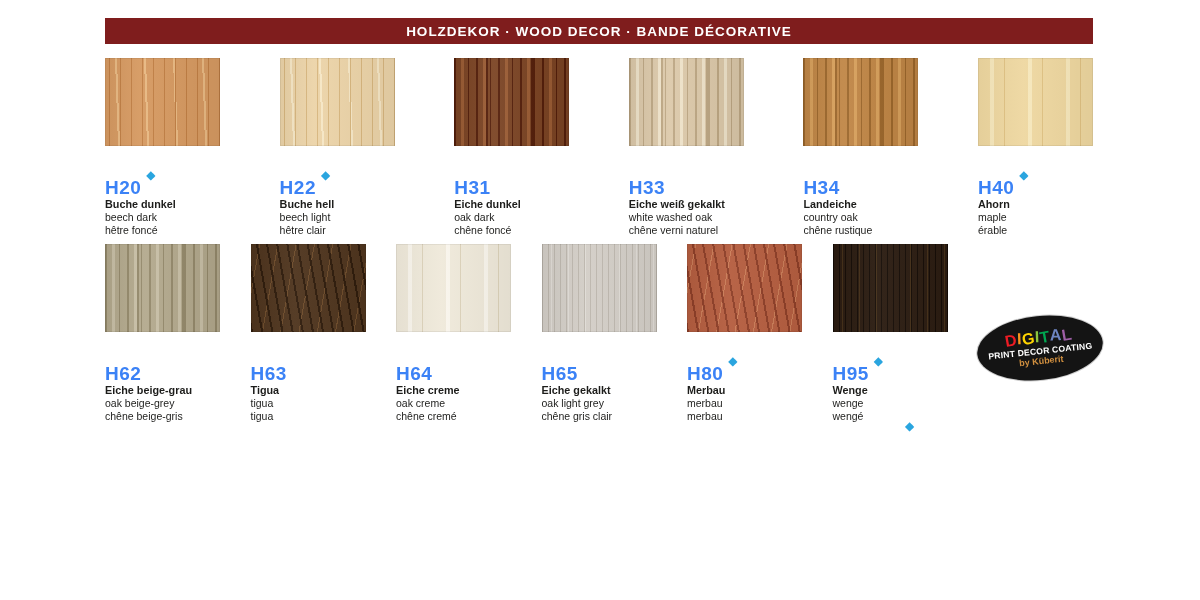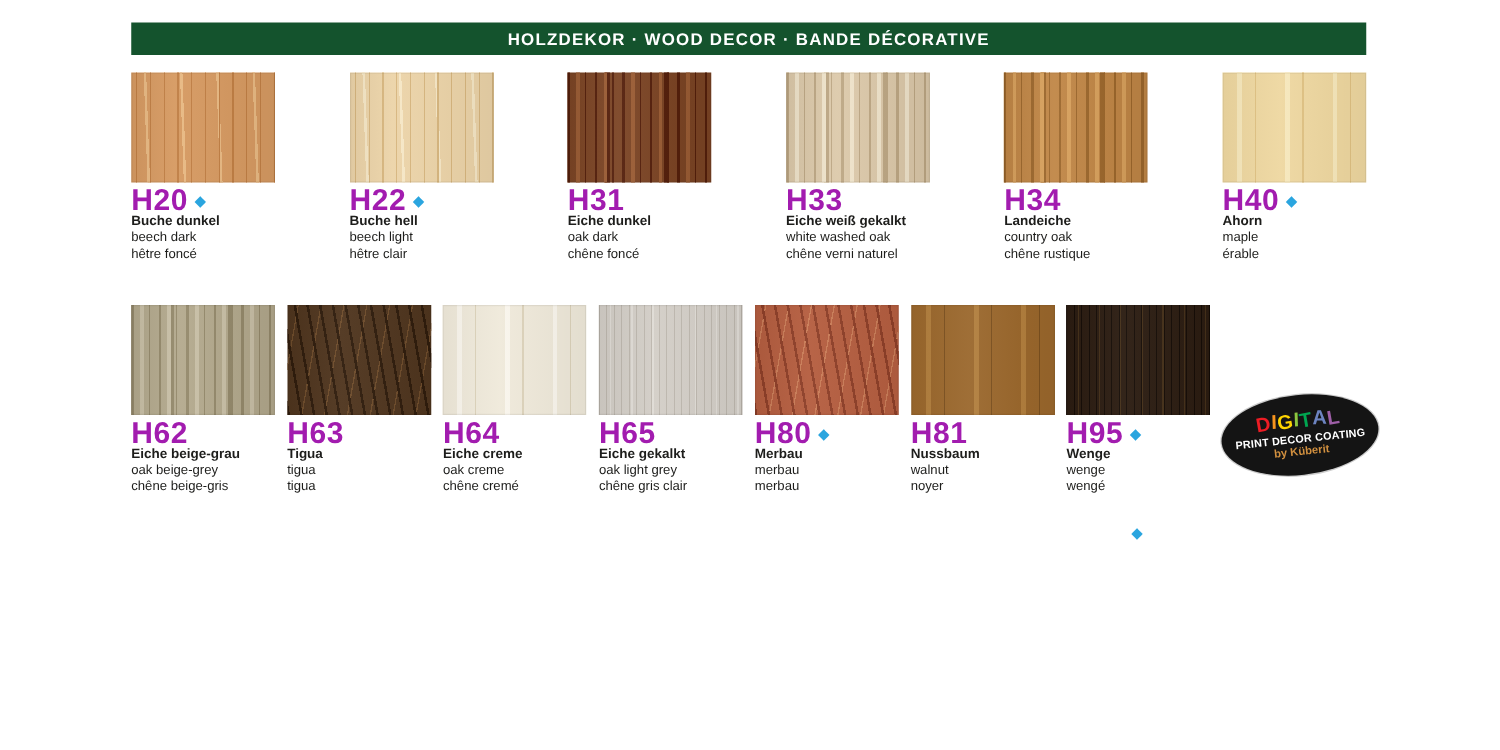--- a/index.html
+++ b/index.html
@@ -31,21 +31,21 @@
     repeating-linear-gradient(90deg,transparent 0 9px,var(--light) 9px 10px,transparent 10px 17px);}
   .v-smooth{background-image:
     linear-gradient(90deg,rgba(0,0,0,.04),rgba(255,255,255,.05) 40%,rgba(0,0,0,.03) 80%,rgba(0,0,0,.05)),
     repeating-linear-gradient(90deg,transparent 0 12px,var(--light) 12px 16px,transparent 16px 26px,var(--grain) 26px 27px,transparent 27px 38px);}
   .v-diagonal{background-image:
     linear-gradient(90deg,rgba(0,0,0,.06),rgba(255,255,255,.04) 38%,rgba(0,0,0,.05)),
     repeating-linear-gradient(80deg,var(--grain) 0 2px,transparent 2px 6px,transparent 6px 10px),
     repeating-linear-gradient(100deg,transparent 0 8px,var(--light) 8px 9px,transparent 9px 18px);}
 
   .code-row{margin-top:5px;display:flex;align-items:center;gap:5px;line-height:20px;}
-  .code{color:#a21caf;font-weight:bold;font-size:24px;letter-spacing:0.5px;}
+  .code{color:#3b82f6;font-weight:bold;font-size:19px;letter-spacing:0.5px;margin-top:27px;}
   .diamond{color:#2aa5df;font-size:12px;line-height:20px;}
   .nm{font-size:10.5px;line-height:13px;color:#1d1d1b;white-space:nowrap;}
   .nm.de{font-weight:bold;font-size:10.8px;}
 
   .badge{position:absolute;left:977px;top:316px;width:126px;height:64px;background:#141414;
     border-radius:50%;transform:rotate(-6deg);display:flex;flex-direction:column;
     align-items:center;justify-content:center;box-shadow:0 0 0 1px rgba(0,0,0,0.2);}
   .badge-word{font-weight:bold;font-size:16px;letter-spacing:0.5px;line-height:16px;white-space:nowrap;}
   .badge-word span{display:inline-block;}
   .badge-word span:nth-child(odd){transform:rotate(-4deg);}
@@ -55,21 +55,21 @@
 
   .legend{position:absolute;left:905px;top:419px;display:flex;gap:8px;}
   .legend .diamond{font-size:12px;line-height:15px;}
   .legend-lines{font-size:11px;line-height:15.5px;color:#1d1d1b;}
 </style>
 </head>
 <body>
 
 <div class="page">
 
-  <div class="bar" style="background: #14532d;">
+  <div class="bar" style="background: #7f1d1d;">
     <span class="bar-title">HOLZDEKOR · WOOD DECOR · BANDE DÉCORATIVE</span>
   </div>
 
   <div class="row row1">
     <div class="card">
       <div class="wood v-fleck" style="--base: #d69a62; --grain: #c07f45; --light: #e8b983;"></div>
       <div class="code-row">
           <span class="code">H20</span>
           <span class="diamond">◆</span>
         </div>
@@ -174,30 +174,20 @@
       <div class="wood v-diagonal" style="--base: #b55e40; --grain: #8e3f28; --light: #ca7d58;"></div>
       <div class="code-row">
           <span class="code">H80</span>
           <span class="diamond">◆</span>
         </div>
       <div class="nm de">Merbau</div>
       <div class="nm">merbau</div>
       <div class="nm">merbau</div>
     </div>
     <div class="card">
-      <div class="wood v-smooth" style="--base: #9a672c; --grain: #7b501f; --light: #b17e3d;"></div>
-      <div class="code-row">
-          <span class="code">H81</span>
-          <span class="diamond"></span>
-        </div>
-      <div class="nm de">Nussbaum</div>
-      <div class="nm">walnut</div>
-      <div class="nm">noyer</div>
-    </div>
-    <div class="card">
       <div class="wood v-fine" style="--base: #2b1c11; --grain: #150c06; --light: #453019;"></div>
       <div class="code-row">
           <span class="code">H95</span>
           <span class="diamond">◆</span>
         </div>
       <div class="nm de">Wenge</div>
       <div class="nm">wenge</div>
       <div class="nm">wengé</div>
     </div>
     <div class="card"></div>

